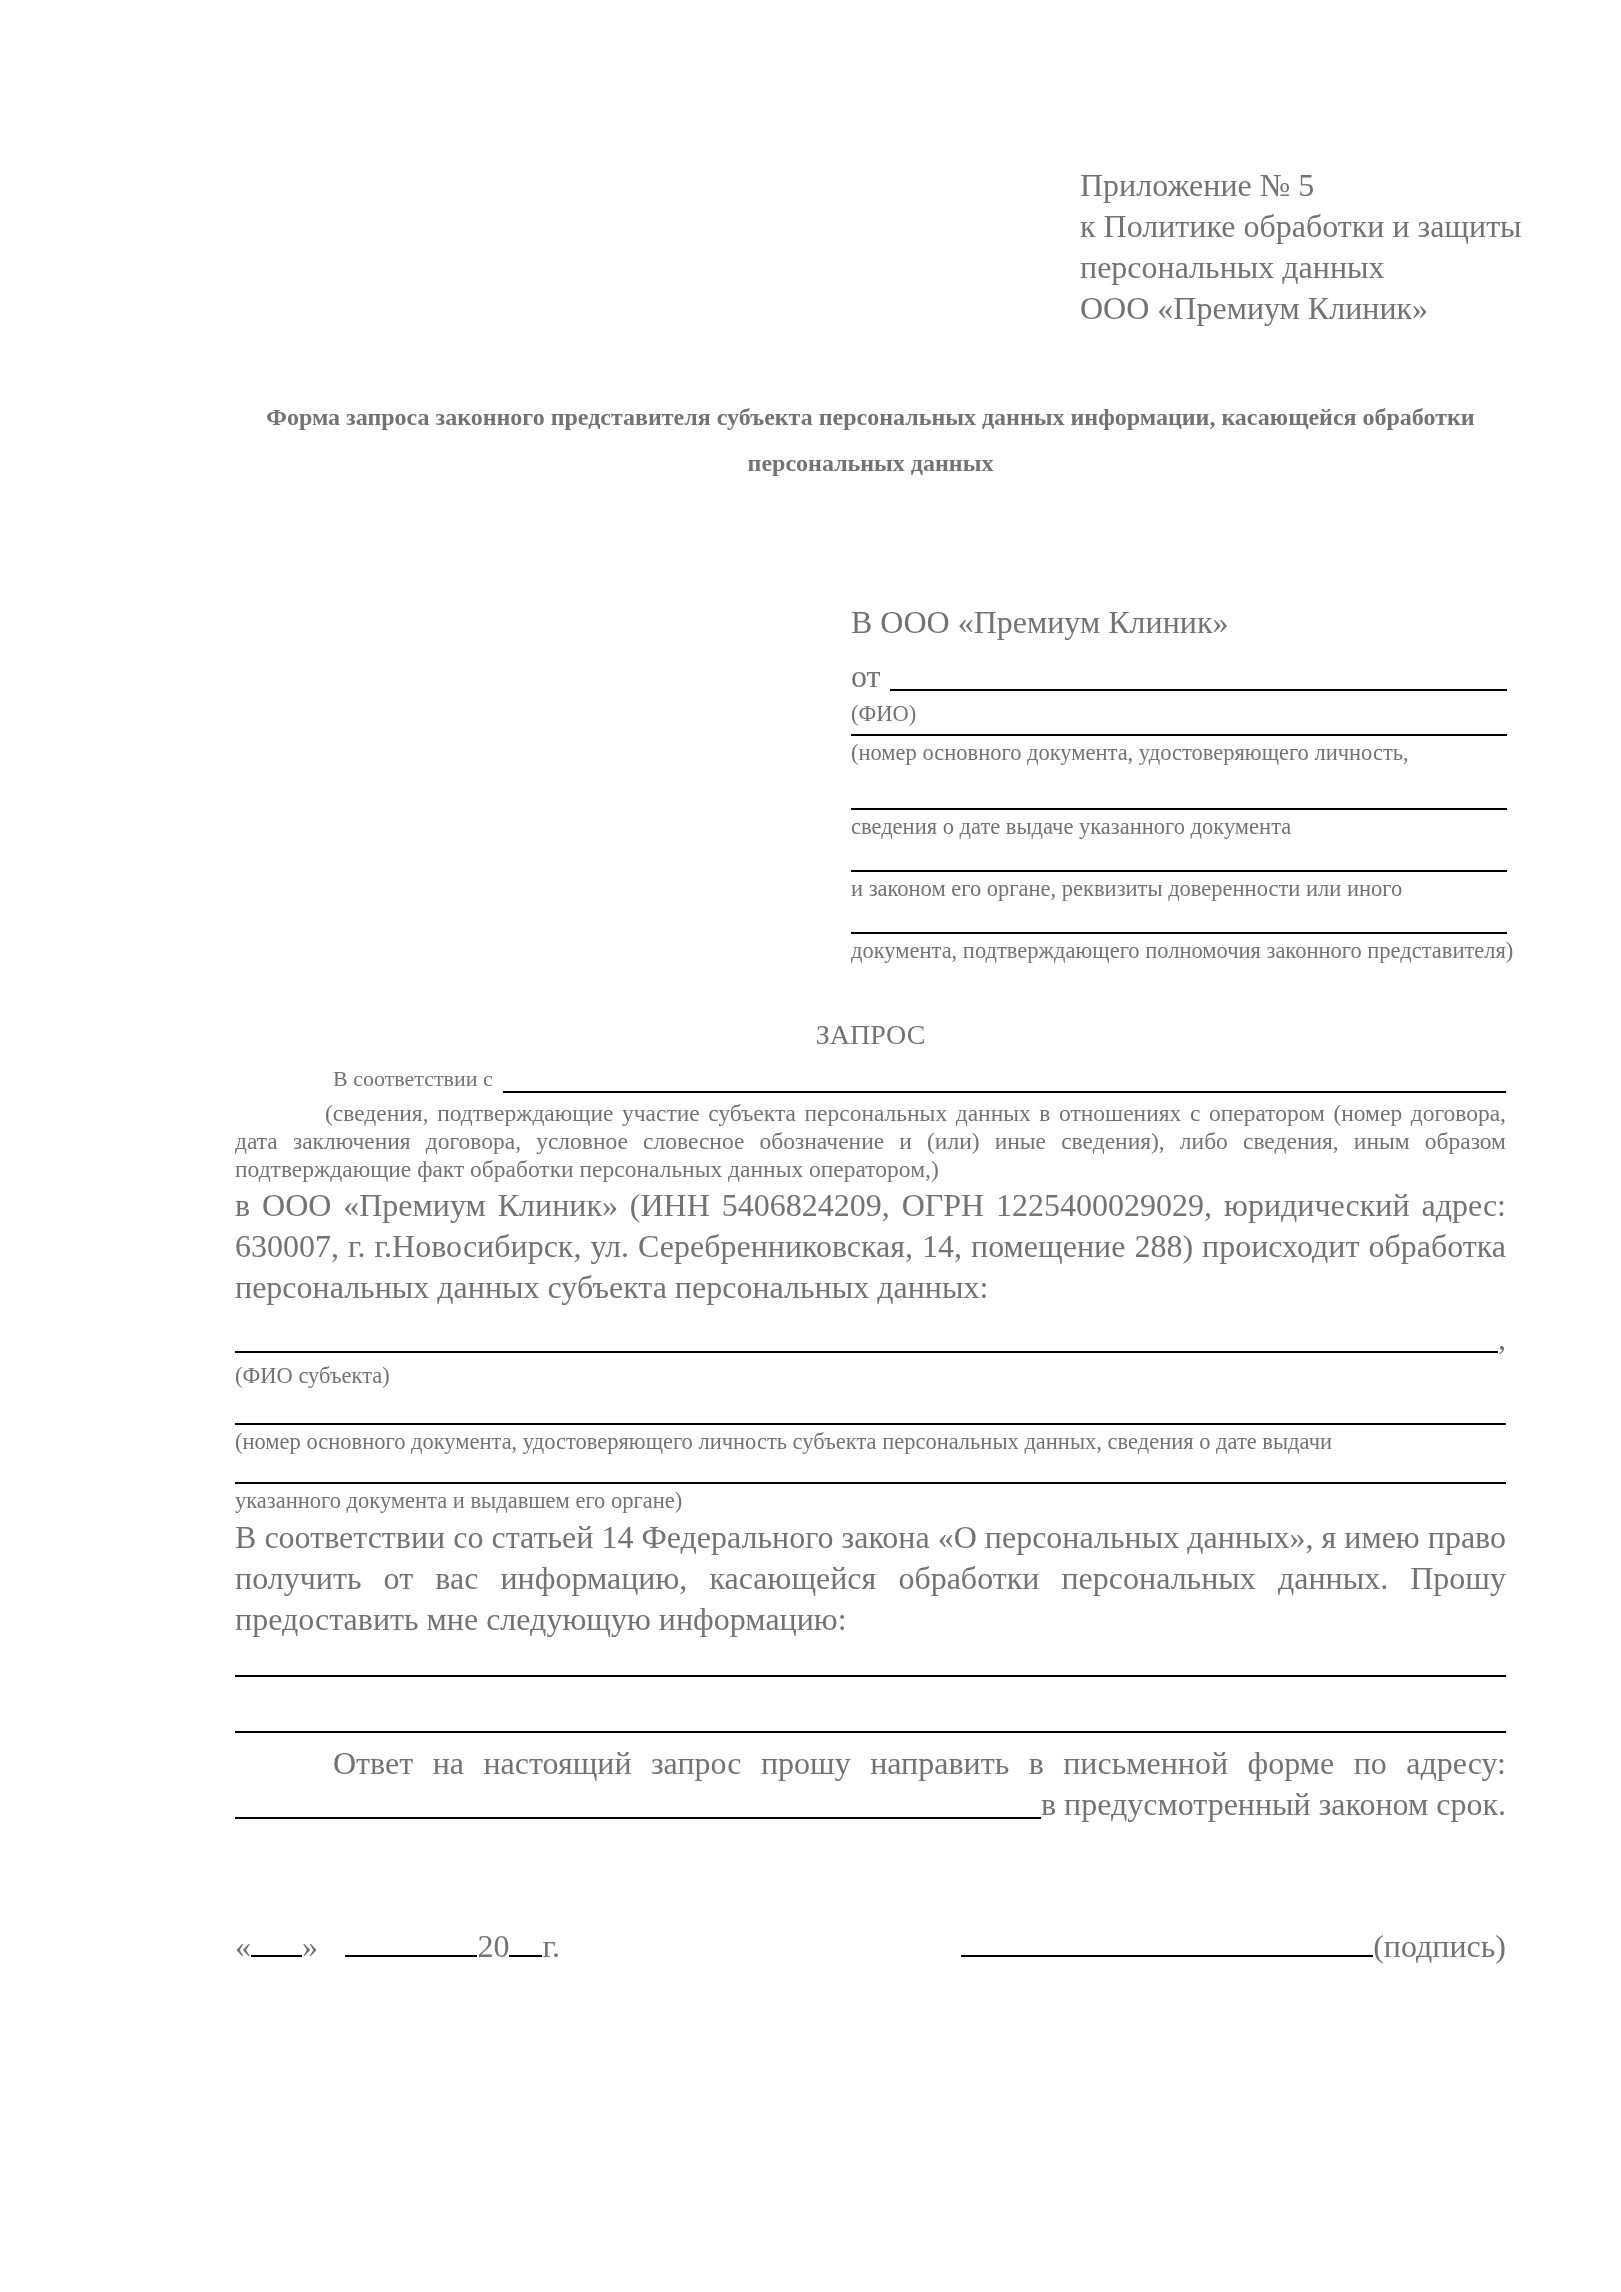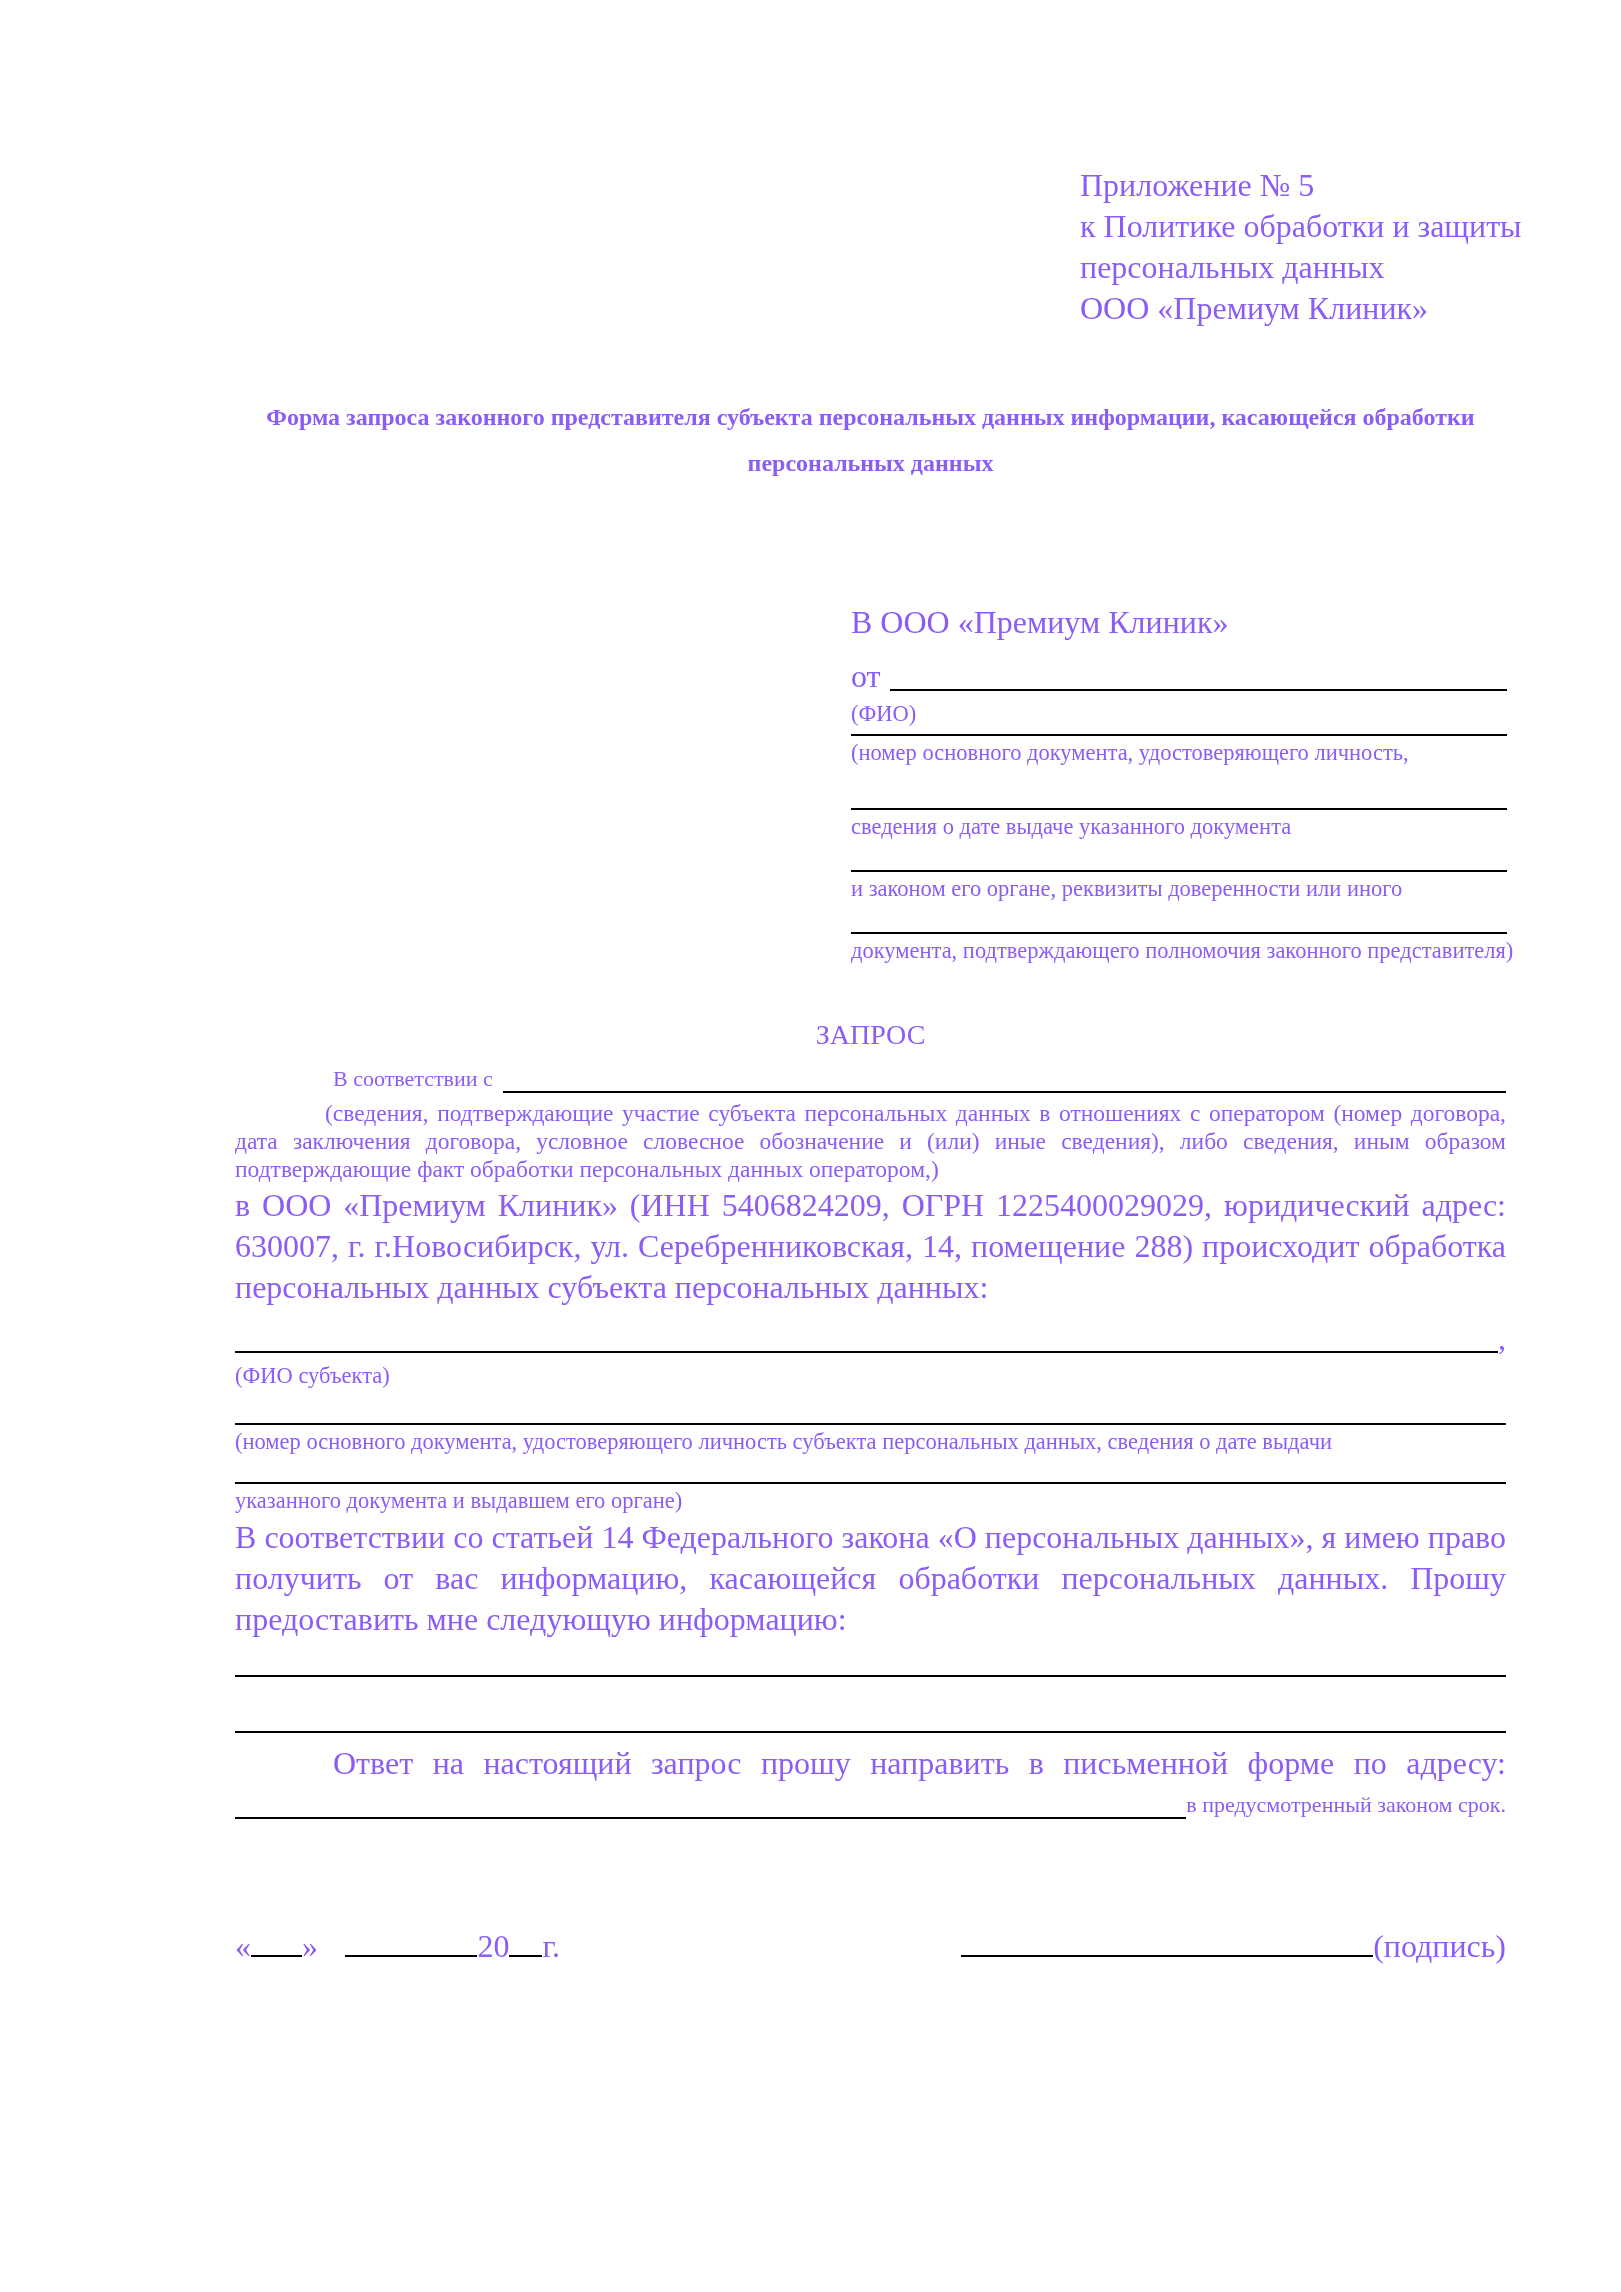--- a/index.html
+++ b/index.html
@@ -1,21 +1,21 @@
 <!DOCTYPE html>
 <html><head>
 <meta charset="utf-8">
 <style>
   html, body { margin: 0; padding: 0; background: #e8e8e8; }
   .page {
     position: relative;
     width: 1621px;
     height: 2293px;
     background: #ffffff;
-    color: #8b5cf6;
+    color: #737373;
     font-family: "Liberation Serif", "DejaVu Serif", serif;
     margin: 0 auto;
     overflow: hidden;
   }
   .content {
     position: absolute;
     left: 235px;
     top: 0;
     width: 1271px;
   }
@@ -103,21 +103,21 @@
   .info2 { margin-top: 54px; }
   .reply-first {
     margin-top: 9.8px;
     font-size: 32px;
     line-height: 41px;
     text-align: justify;
     text-align-last: justify;
     text-indent: 98px;
   }
   .reply-row {
-    font-size: 22px;
+    font-size: 32px;
     line-height: 41px;
   }
   
   .sig-row {
     margin-top: 98px;
     display: flex;
     justify-content: space-between;
     align-items: baseline;
     font-size: 32px;
     line-height: 41px;

